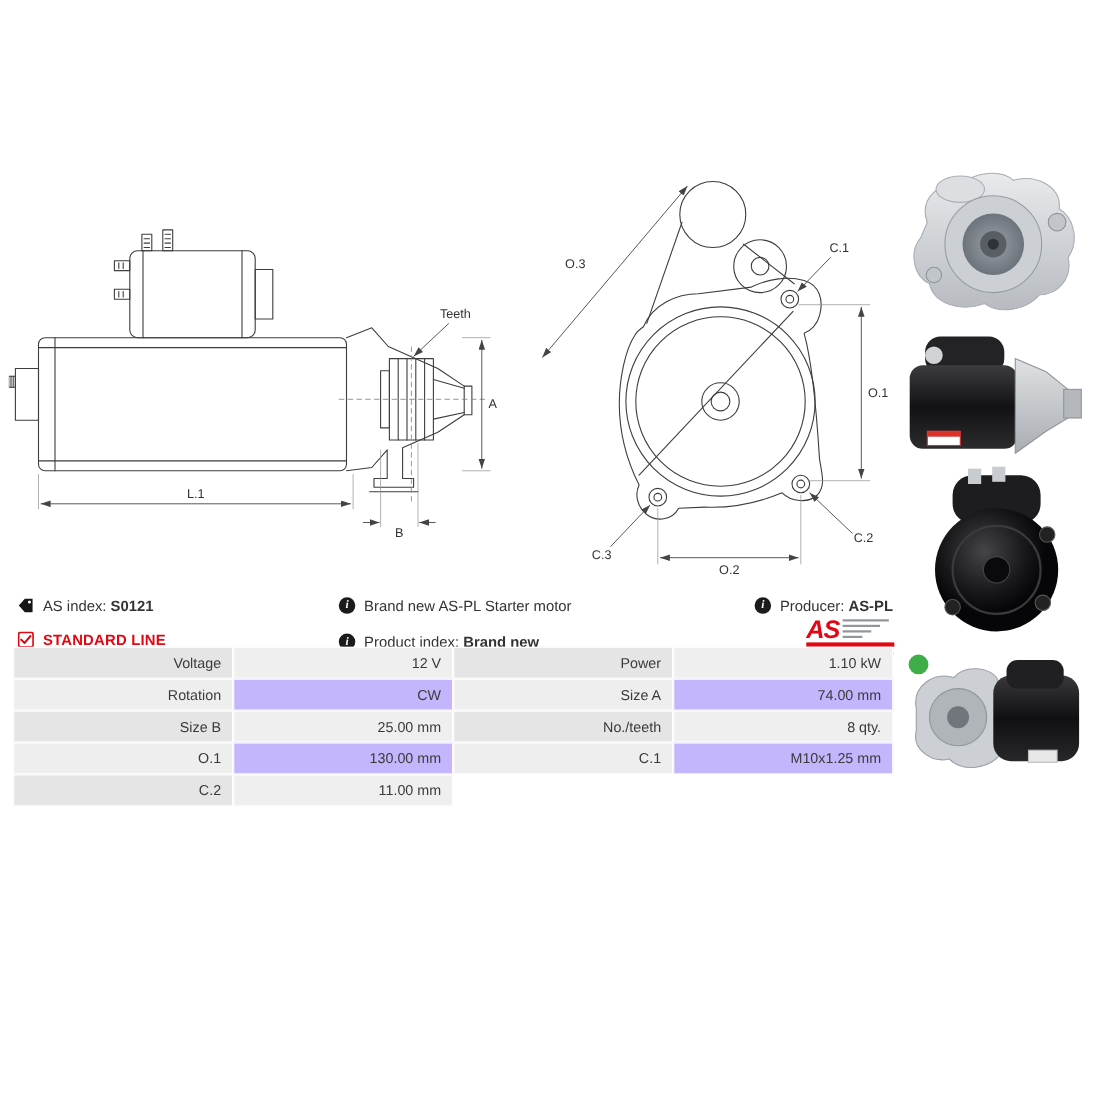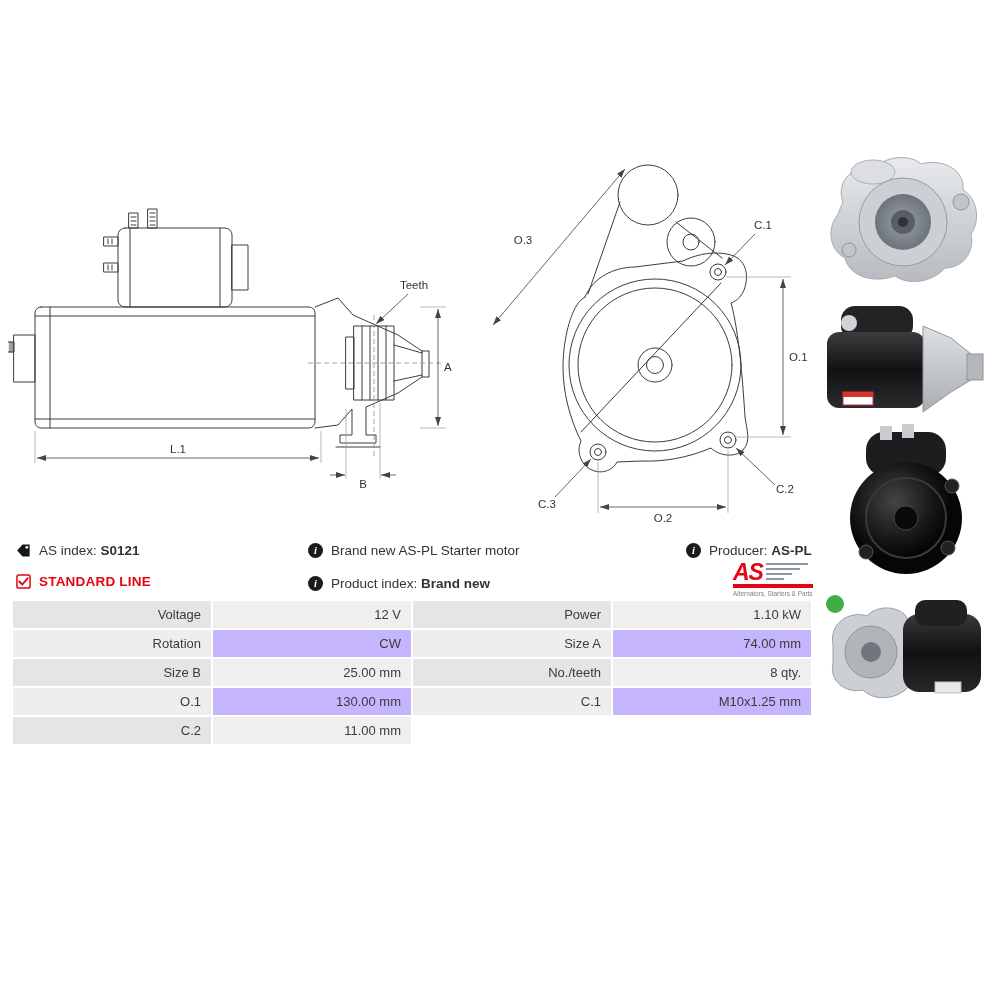--- a/index.html
+++ b/index.html
@@ -34,21 +34,21 @@
   .logo-lines { display:flex; flex-direction:column; gap:2.5px; margin-left:3px; margin-bottom:2px; }
   .logo-lines i { display:block; height:2.5px; background:#8f969c; }
   .logo-lines i:nth-child(1){ width:42px; }
   .logo-lines i:nth-child(2){ width:34px; }
   .logo-lines i:nth-child(3){ width:26px; }
   .logo-lines i:nth-child(4){ width:18px; }
   .logo-bar { height:3.5px; background:#e30613; width:80px; margin-top:2px; }
   .logo-tag { font-size:6.4px; color:#808080; margin-top:2px; white-space:nowrap; }
 
   
-  table.spec { position:absolute; left:12px; top:600px; width:800px; border-collapse:separate; border-spacing:0; table-layout:fixed; font-size:13px; }
+  table.spec { position:absolute; left:12px; top:588px; width:800px; border-collapse:separate; border-spacing:0; table-layout:fixed; font-size:13px; }
   table.spec col { width:200px; }
   .spec tr { height:29px; }
   .spec tr.tall { height:44px; }
   .spec td { border:1px solid #ffffff; padding:2px 10px; text-align:right; vertical-align:middle; color:#3b3b3b; line-height:16px; }
   .spec td.lab { background:#e5e5e5; }
   .spec td.val { background:#efefef; }
   .spec tr.alt td.lab { background:#eeeeee; }
   .spec tr.alt td.val { background:#c4b5fd; }
   .spec td.none { background:#ffffff; }
 </style>

